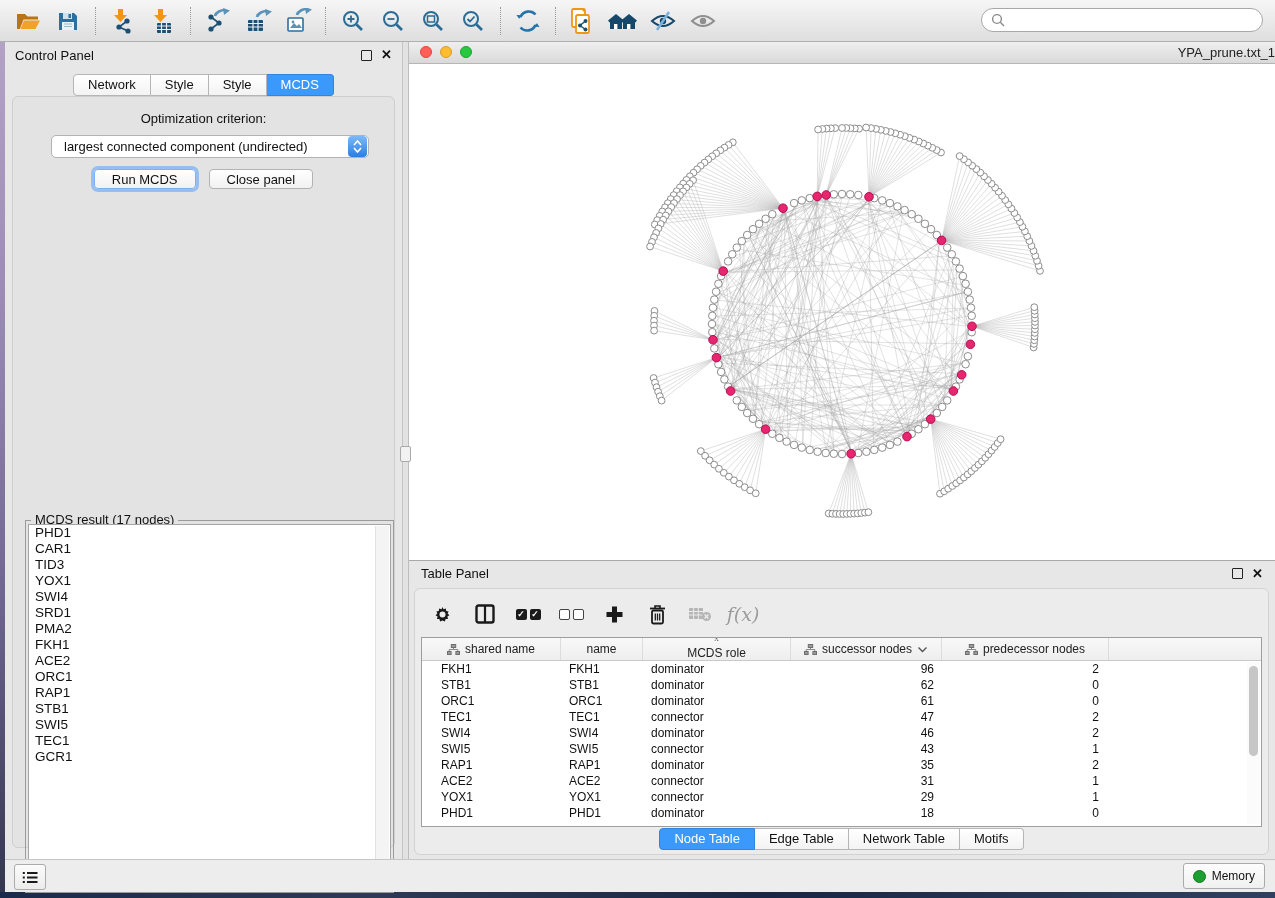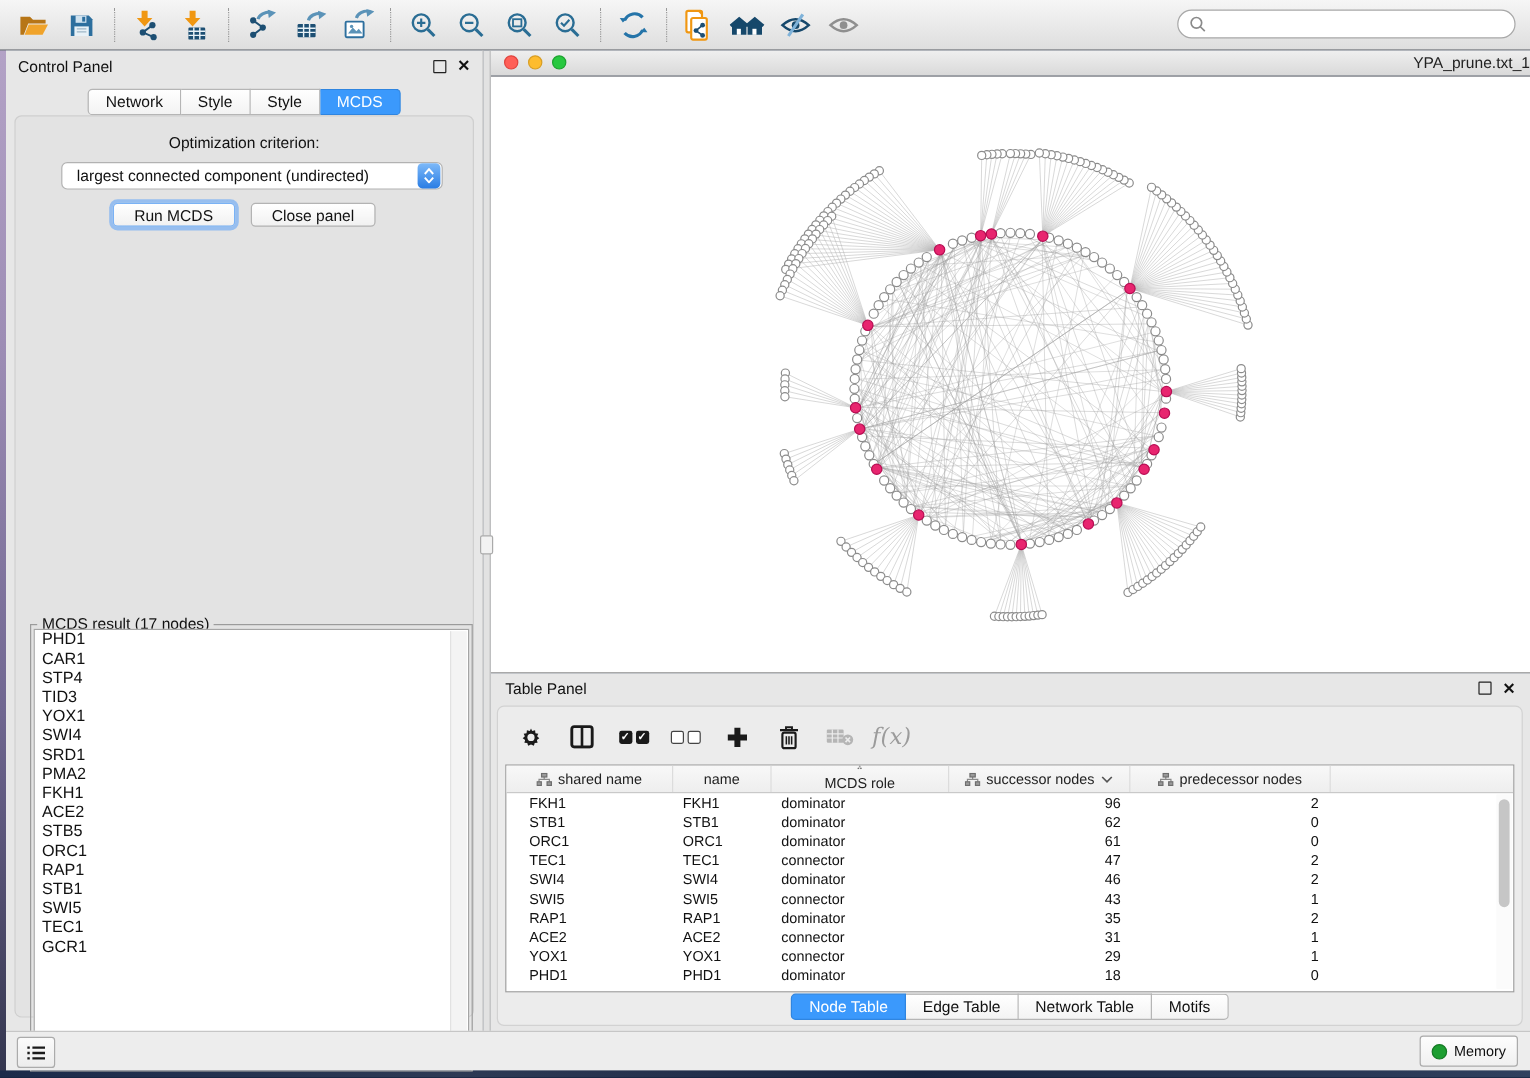--- a/index.html
+++ b/index.html
@@ -263,29 +263,27 @@
       <div class="cp-buttons">
         <button class="btn focused">Run MCDS</button>
         <button class="btn">Close panel</button>
       </div>
       <div class="groupbox">
         <span class="gb-label">MCDS result (17 nodes)</span>
         <div class="mcds-list">
           <div>
               <div class="mcds-item">PHD1</div>
               <div class="mcds-item">CAR1</div>
-              <div class="mcds-item">STP4</div>
               <div class="mcds-item">TID3</div>
               <div class="mcds-item">YOX1</div>
               <div class="mcds-item">SWI4</div>
               <div class="mcds-item">SRD1</div>
               <div class="mcds-item">PMA2</div>
               <div class="mcds-item">FKH1</div>
               <div class="mcds-item">ACE2</div>
-              <div class="mcds-item">STB5</div>
               <div class="mcds-item">ORC1</div>
               <div class="mcds-item">RAP1</div>
               <div class="mcds-item">STB1</div>
               <div class="mcds-item">SWI5</div>
               <div class="mcds-item">TEC1</div>
               <div class="mcds-item">GCR1</div>
             </div>
           <div class="mcds-scroll"></div>
         </div>
       </div>

